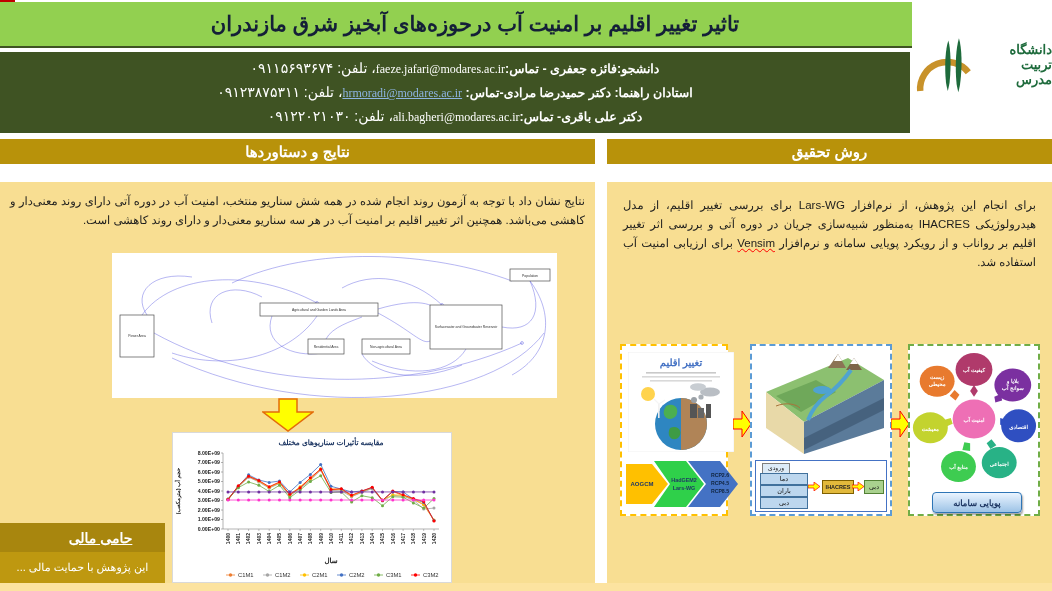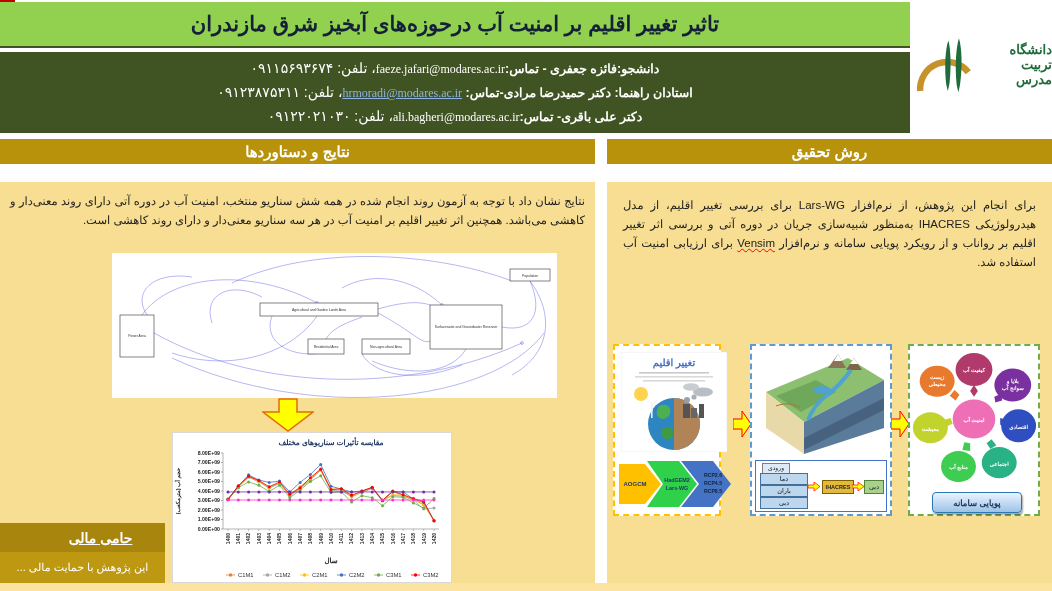--- a/index.html
+++ b/index.html
@@ -3,21 +3,21 @@
 <meta charset="utf-8">
 <style>
   html,body{margin:0;padding:0;background:#fff;}
   #poster{position:relative;width:1052px;height:591px;background:#ffffff;overflow:hidden;
           font-family:"Liberation Sans",sans-serif;}
   .abs{position:absolute;}
 
   
   .corner-red{left:0;top:0;width:15px;height:12px;background:#C00000;}
   .title-band{left:0;top:2px;width:910px;height:44px;background:#92D050;border-bottom:2px solid #3f5323;
-              display:flex;align-items:center;justify-content:center;}
+              display:flex;align-items:center;justify-content:center;padding-left:20px;}
   .title-band h1{margin:0;font-size:21px;font-weight:bold;color:#141f38;letter-spacing:.2px;}
   .logo-box{left:912px;top:0;width:140px;height:133px;background:#fff;display:flex;flex-direction:row;
             align-items:center;justify-content:flex-start;}
   .logo-text{color:#1E6B3C;font-family:"DejaVu Serif",serif;font-size:13px;font-weight:bold;margin-top:-4px;}
 
   .info-band{left:0;top:52px;width:910px;height:81px;background:#3F5323;color:#fff;
              display:flex;flex-direction:column;justify-content:space-around;padding:4px 0;box-sizing:border-box;}
   .info-line{text-align:center;font-size:11px;direction:rtl;}
   .info-line b{font-size:12.5px;}
   .email{font-family:"Liberation Serif",serif;font-size:12px;unicode-bidi:embed;direction:ltr;color:#fff;margin-top:11px;}
@@ -47,21 +47,21 @@
   .chart-panel{left:172px;top:250px;width:280px;height:151px;border:1px solid #d9d9d9;box-sizing:border-box;}
 
   .sponsor{left:0;top:341px;width:165px;height:60px;background:#BE9810;}
   .sponsor-title{height:29px;background:#A8860E;color:#fff;font-weight:bold;font-size:14px;
                  display:flex;align-items:center;justify-content:center;padding-left:36px;}
   .sponsor-title span{text-decoration:underline;}
   .sponsor-text{color:#fff;font-size:11px;text-align:center;direction:rtl;margin-top:9px;}
 
   
   .panel{top:162px;height:172px;background:#fff;box-sizing:border-box;}
-  .panel1{left:6px;width:108px;border:2px dashed #FFC000;}
+  .panel1{left:13px;width:108px;border:2px dashed #FFC000;}
   .panel2{left:143px;width:142px;border:2px dashed #5B9BD5;}
   .panel3{left:301px;width:132px;border:2px dashed #70AD47;}
   .flow-arrow{top:228px;width:19px;height:28px;}
   .flow-arrow.a1{left:126px;} .flow-arrow.a2{left:284px;}
 
   .climate-title{fill:#4472C4;font-weight:bold;font-size:10px;}
 
   .flowbox{left:3px;top:114px;width:130px;height:50px;border:1.5px solid #4472C4;background:#fff;}
   .fb-header{position:absolute;left:6px;top:2px;width:26px;height:9px;background:#DDEBF7;border:.5px solid #7f7f7f;
              font-size:6px;text-align:center;line-height:9px;color:#222;}

